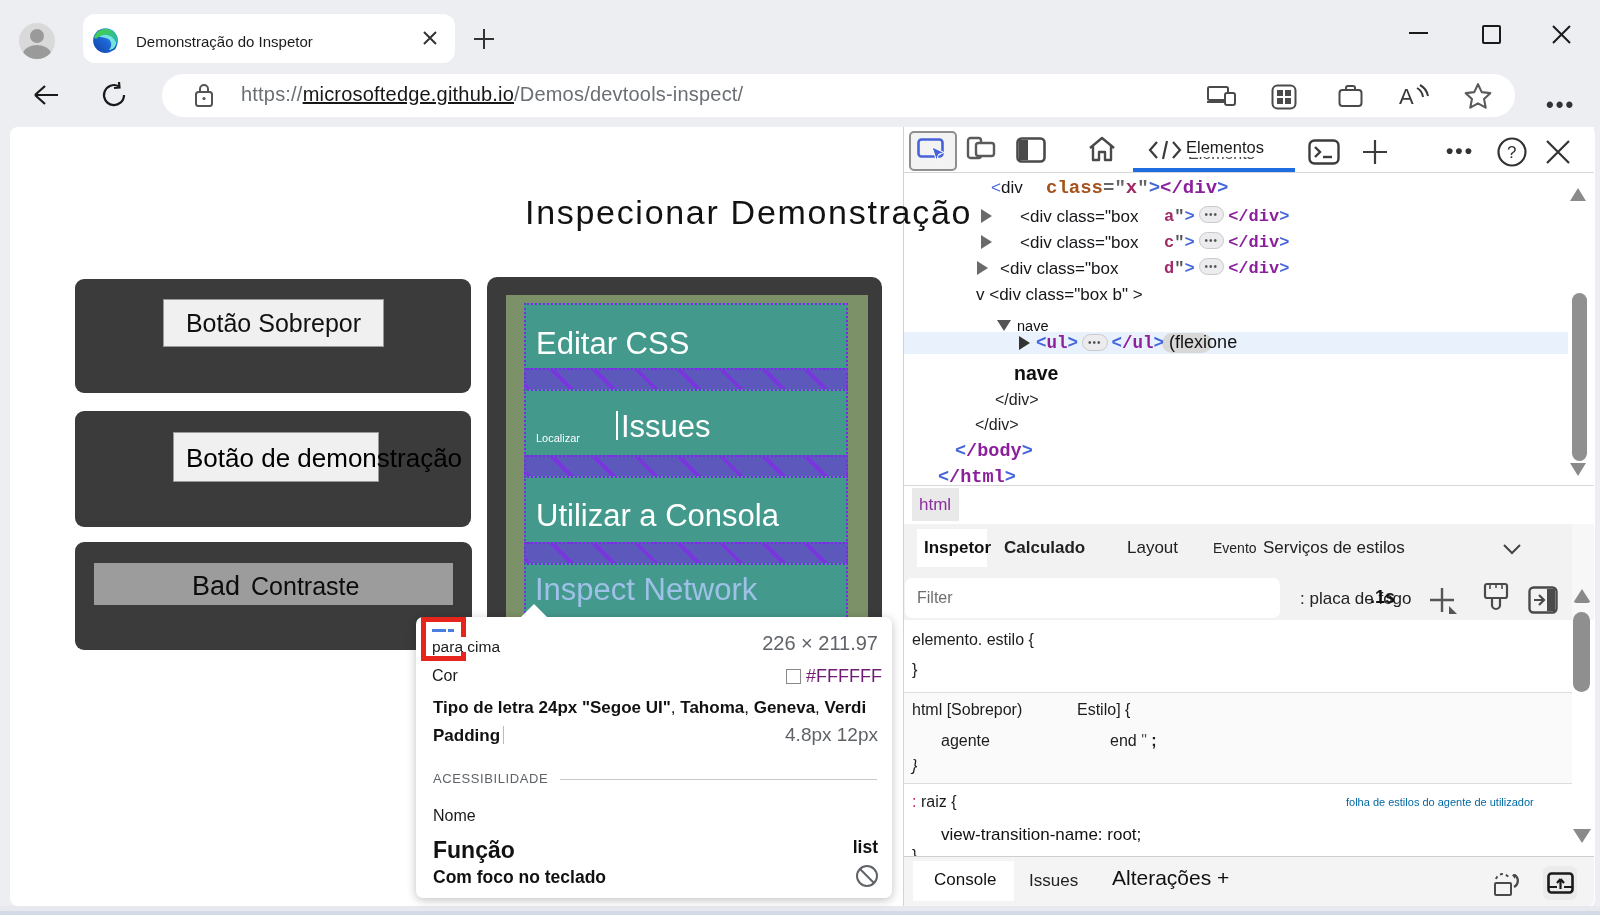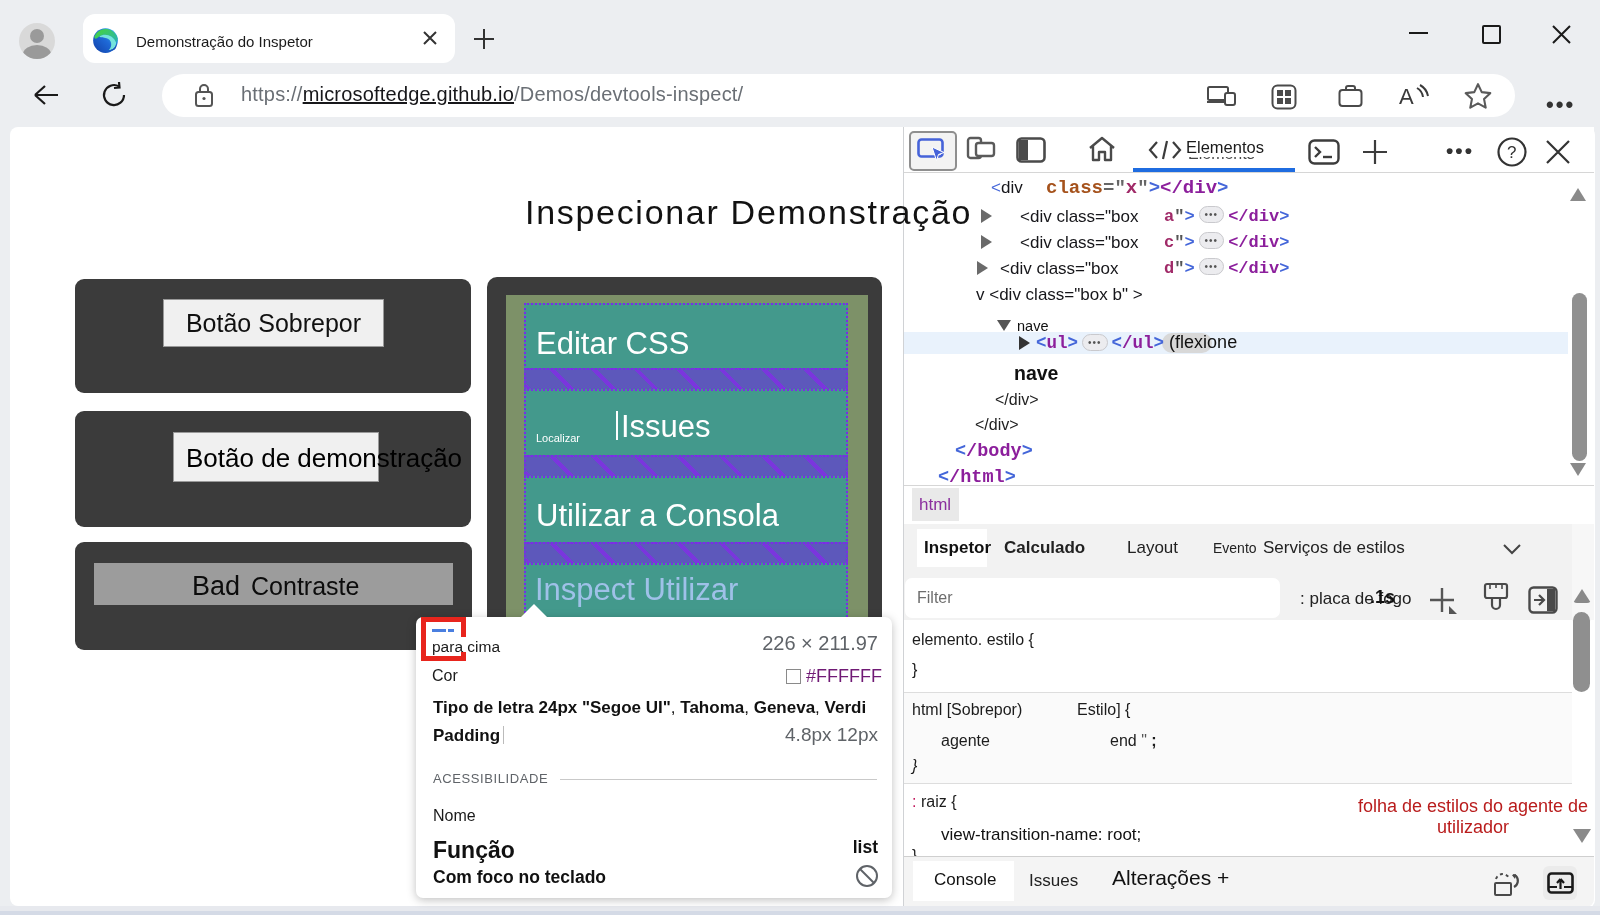--- a/index.html
+++ b/index.html
@@ -147,21 +147,21 @@
 <div class="abs" style="left:524px;top:389px;width:320px;height:64px;background:#43998c;border:2px dotted #7a2be8;"></div>
 <div class="abs" style="left:524px;top:455px;width:320px;height:19px;border:2px dotted #7a2be8;background:repeating-linear-gradient(45deg,#7a36dd 0 4px,#5d58bb 4px 30px);"></div>
 <div class="abs" style="left:524px;top:476px;width:320px;height:64px;background:#43998c;border:2px dotted #7a2be8;"></div>
 <div class="abs" style="left:524px;top:542px;width:320px;height:19px;border:2px dotted #7a2be8;background:repeating-linear-gradient(45deg,#7a36dd 0 4px,#5d58bb 4px 30px);"></div>
 <div class="abs" style="left:524px;top:563px;width:320px;height:60px;background:#43998c;border:2px dotted #7a2be8;border-bottom:none;"></div>
 <div class="abs" style="left:536px;top:326px;font-size:31px;color:#fff;">Editar CSS</div>
 <div class="abs" style="left:536px;top:412px;font-size:11px;color:#fff;margin-top:20px;">Localizar</div>
 <div class="abs" style="left:616px;top:411px;width:2px;height:29px;background:#fff;"></div>
 <div class="abs" style="left:621px;top:409px;font-size:31px;color:#fff;">Issues</div>
 <div class="abs" style="left:536px;top:498px;font-size:31px;color:#fff;">Utilizar a Consola</div>
-<div class="abs" style="left:535px;top:572px;font-size:31px;color:#9fc1e8;">Inspect Utilizar</div>
+<div class="abs" style="left:535px;top:572px;font-size:31px;color:#9fc1e8;">Inspect Network</div>
 
 <div class="abs" style="left:903px;top:127px;width:691px;height:781px;background:#fff;border-left:1px solid #d0d2d5;border-radius:0 8px 8px 0;"></div>
 
 <div class="abs" style="left:904px;top:127px;width:690px;height:45px;background:#fff;border-bottom:1px solid #d6d6d6;"></div>
 
 <div class="abs" style="left:909px;top:131px;width:44px;height:36px;border:2px solid #8f8f8f;border-radius:5px;background:#f3f3f3;"></div>
 <div class="abs" style="left:917px;top:138px;">
 <svg width="30" height="24" viewBox="0 0 30 24">
       <rect x="1.5" y="1.5" width="24" height="17" rx="3" stroke="#4663d9" stroke-width="2.6" fill="none"></rect>
       <path d="M15 9 L27 14.5 L21.5 16.5 L19.5 22.5 Z" fill="#4663d9" stroke="#fff" stroke-width="1"></path>
@@ -305,21 +305,21 @@
 
 <div class="abs" style="left:912px;top:631px;font-size:16px;color:#1c1c1c;">elemento. estilo {</div>
 <div class="abs" style="left:912px;top:661px;font-size:16px;color:#1c1c1c;">}</div>
 <div class="abs" style="left:904px;top:692px;width:668px;height:90px;background:#fafafa;border-top:1px solid #ddd;border-bottom:1px solid #ddd;"></div>
 <div class="abs" style="left:912px;top:701px;font-size:16px;color:#1c1c1c;">html [Sobrepor)</div>
 <div class="abs" style="left:1077px;top:701px;font-size:16px;color:#1c1c1c;">Estilo] {</div>
 <div class="abs" style="left:941px;top:732px;font-size:16px;color:#1c1c1c;">agente</div>
 <div class="abs" style="left:1110px;top:732px;font-size:16px;color:#1c1c1c;">end <span style="color:#555;">"</span> <span style="font-weight:bold;">;</span></div>
 <div class="abs" style="left:912px;top:757px;font-size:16px;color:#1c1c1c;font-style:italic;">}</div>
 <div class="abs" style="left:912px;top:793px;font-size:16px;color:#1c1c1c;"><span style="color:#c2185b;">:</span> raiz {</div>
-<div class="abs" style="left:1346px;top:796px;font-size:18px;color:#b91c1c;text-align:center;">folha de estilos do agente de utilizador</div>
+<div class="abs" style="left:1346px;top:796px;font-size:11px;color:#0369a1;text-align:center;">folha de estilos do agente de utilizador</div>
 <div class="abs" style="left:941px;top:825px;font-size:17px;color:#111;">view-transition-name: root;</div>
 <div class="abs" style="left:912px;top:847px;font-size:16px;color:#1c1c1c;height:9px;overflow:hidden;">}</div>
 
 <div class="abs" style="left:1573px;top:589px;width:0;height:0;border-left:9px solid transparent;border-right:9px solid transparent;border-bottom:14px solid #8a8a8a;border-radius:4px;"></div>
 <div class="abs" style="left:1573px;top:612px;width:17px;height:80px;background:#8f8f8f;border-radius:9px;"></div>
 <div class="abs" style="left:1573px;top:829px;width:0;height:0;border-left:9px solid transparent;border-right:9px solid transparent;border-top:14px solid #8a8a8a;"></div>
 
 <div class="abs" style="left:904px;top:856px;width:690px;height:50px;background:#f4f4f4;border-top:1px solid #cfcfcf;border-radius:0 0 8px 0;"></div>
 <div class="abs" style="left:913px;top:861px;width:101px;height:40px;background:#fff;"></div>
 <div class="abs" style="left:934px;top:870px;font-size:17px;color:#111;">Console</div>

